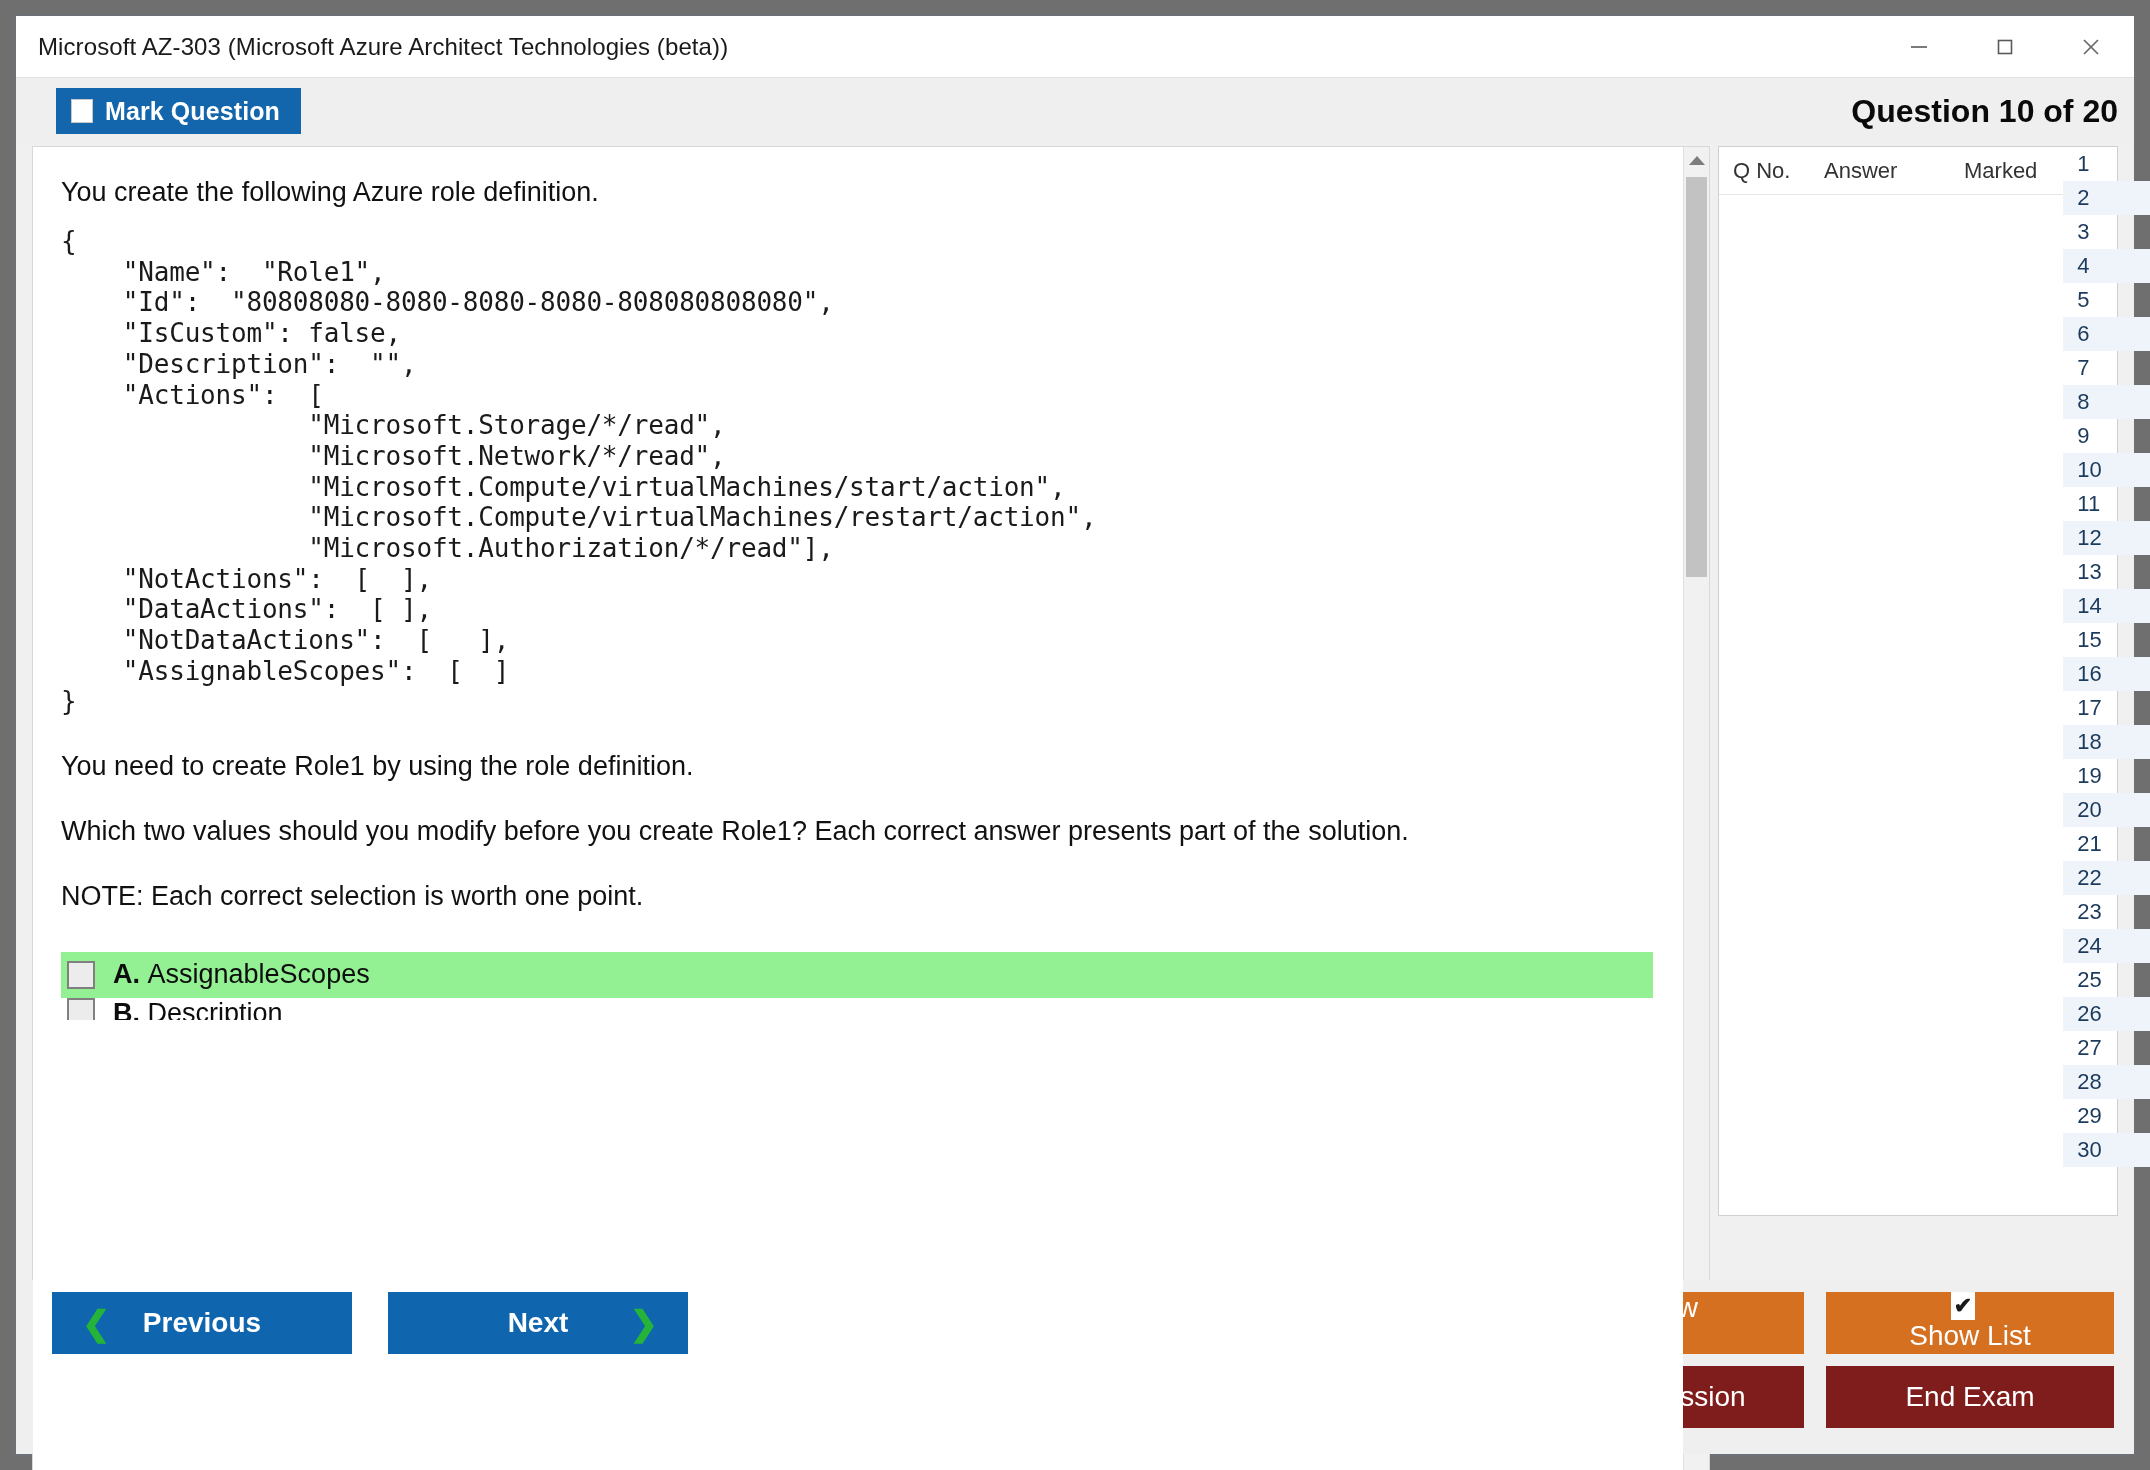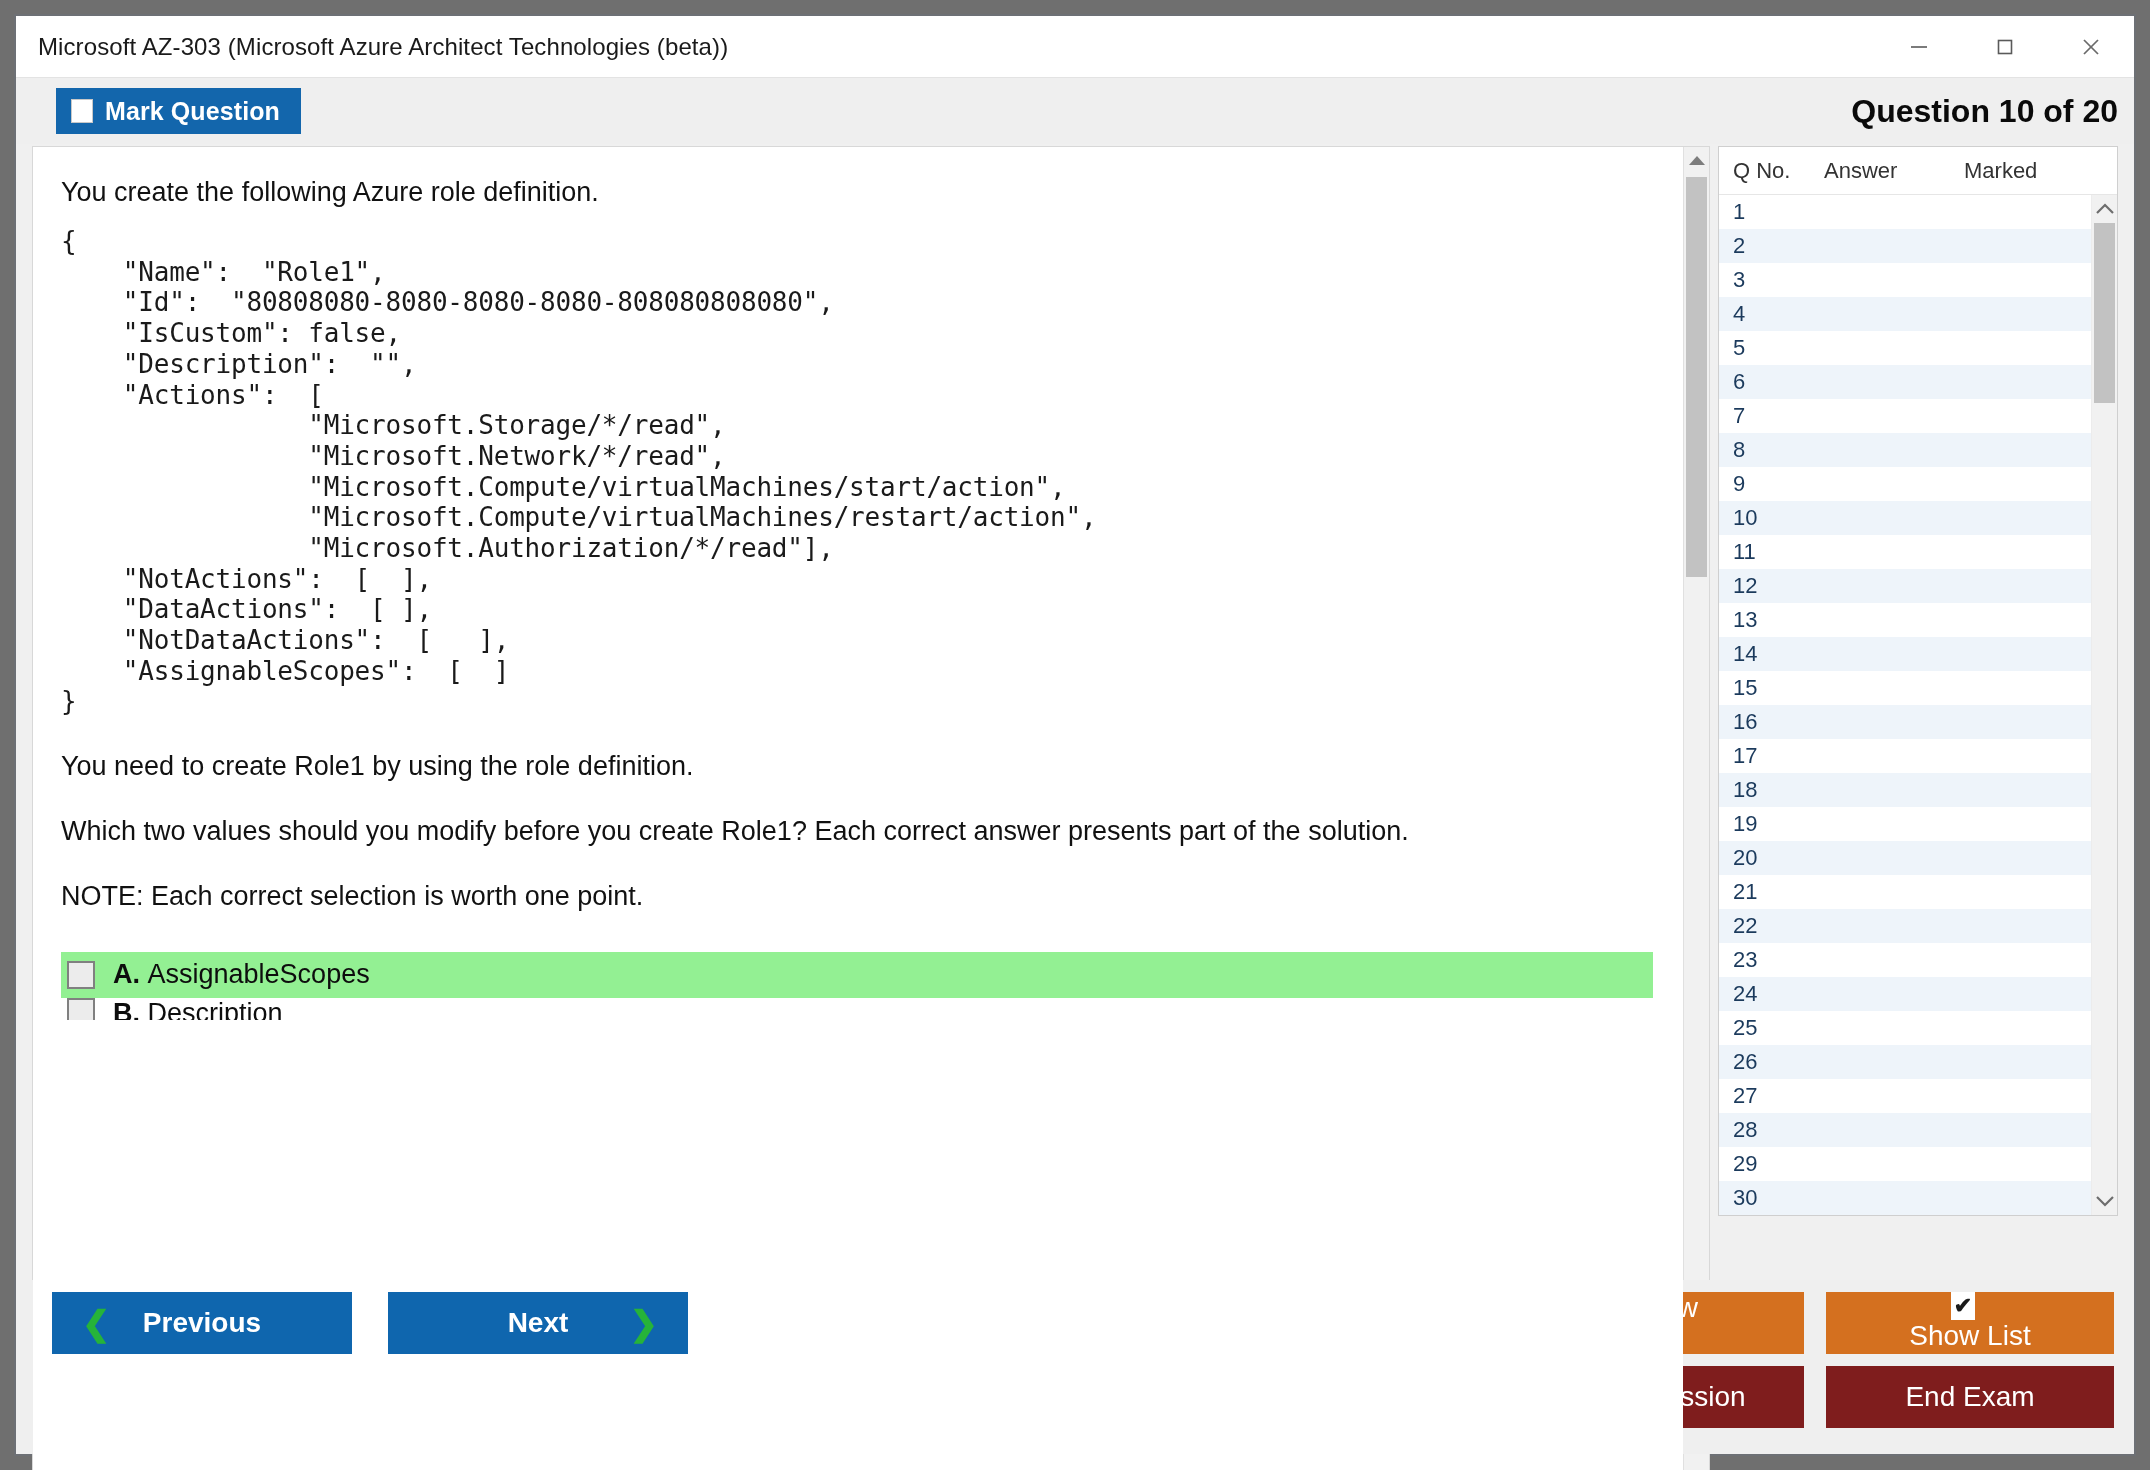--- a/index.html
+++ b/index.html
@@ -150,21 +150,21 @@
     position: absolute; left: 2px; right: 2px;
     background: #c2c2c2;
   }
 
   
   .listpanel {
     width: 400px;
     margin: 2px 16px 0 8px;
     background: #ffffff;
     border: 1px solid #cfcfcf;
-    display: flex; flex-direction: column;
+    display: flex; flex-direction: row;
     height: 1070px;
     flex: 0 0 auto;
   }
   .list-head {
     display: flex;
     height: 48px; align-items: center;
     background: #ffffff;
     border-bottom: 1px solid #e6e6e6;
     font-size: 22px; color: #333;
     padding-right: 26px;

